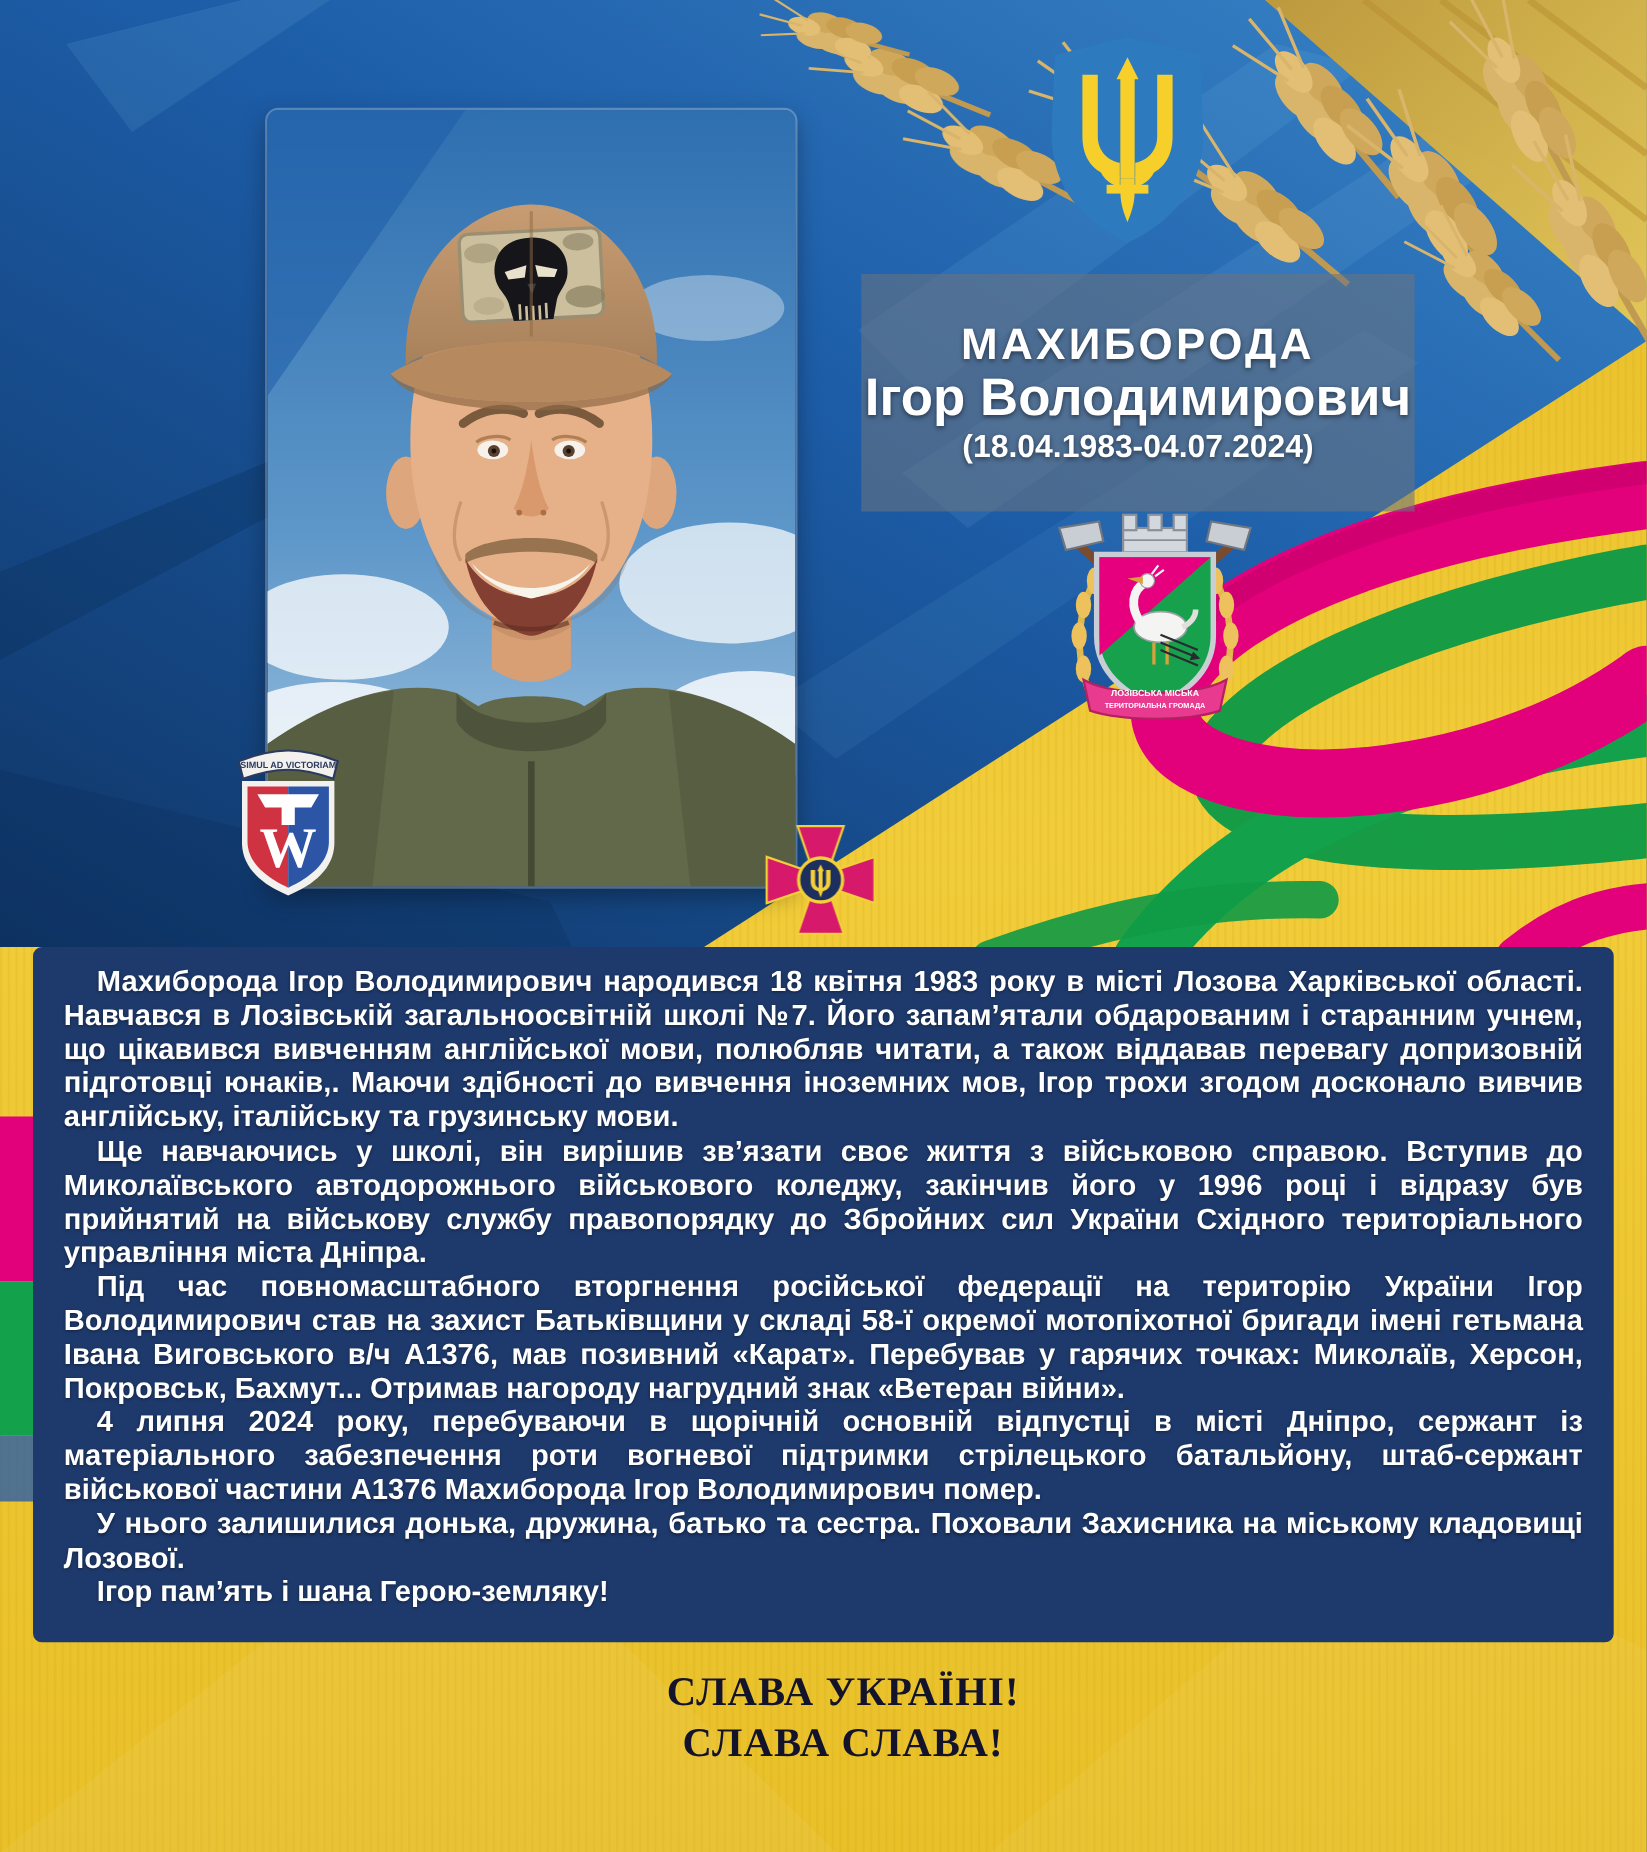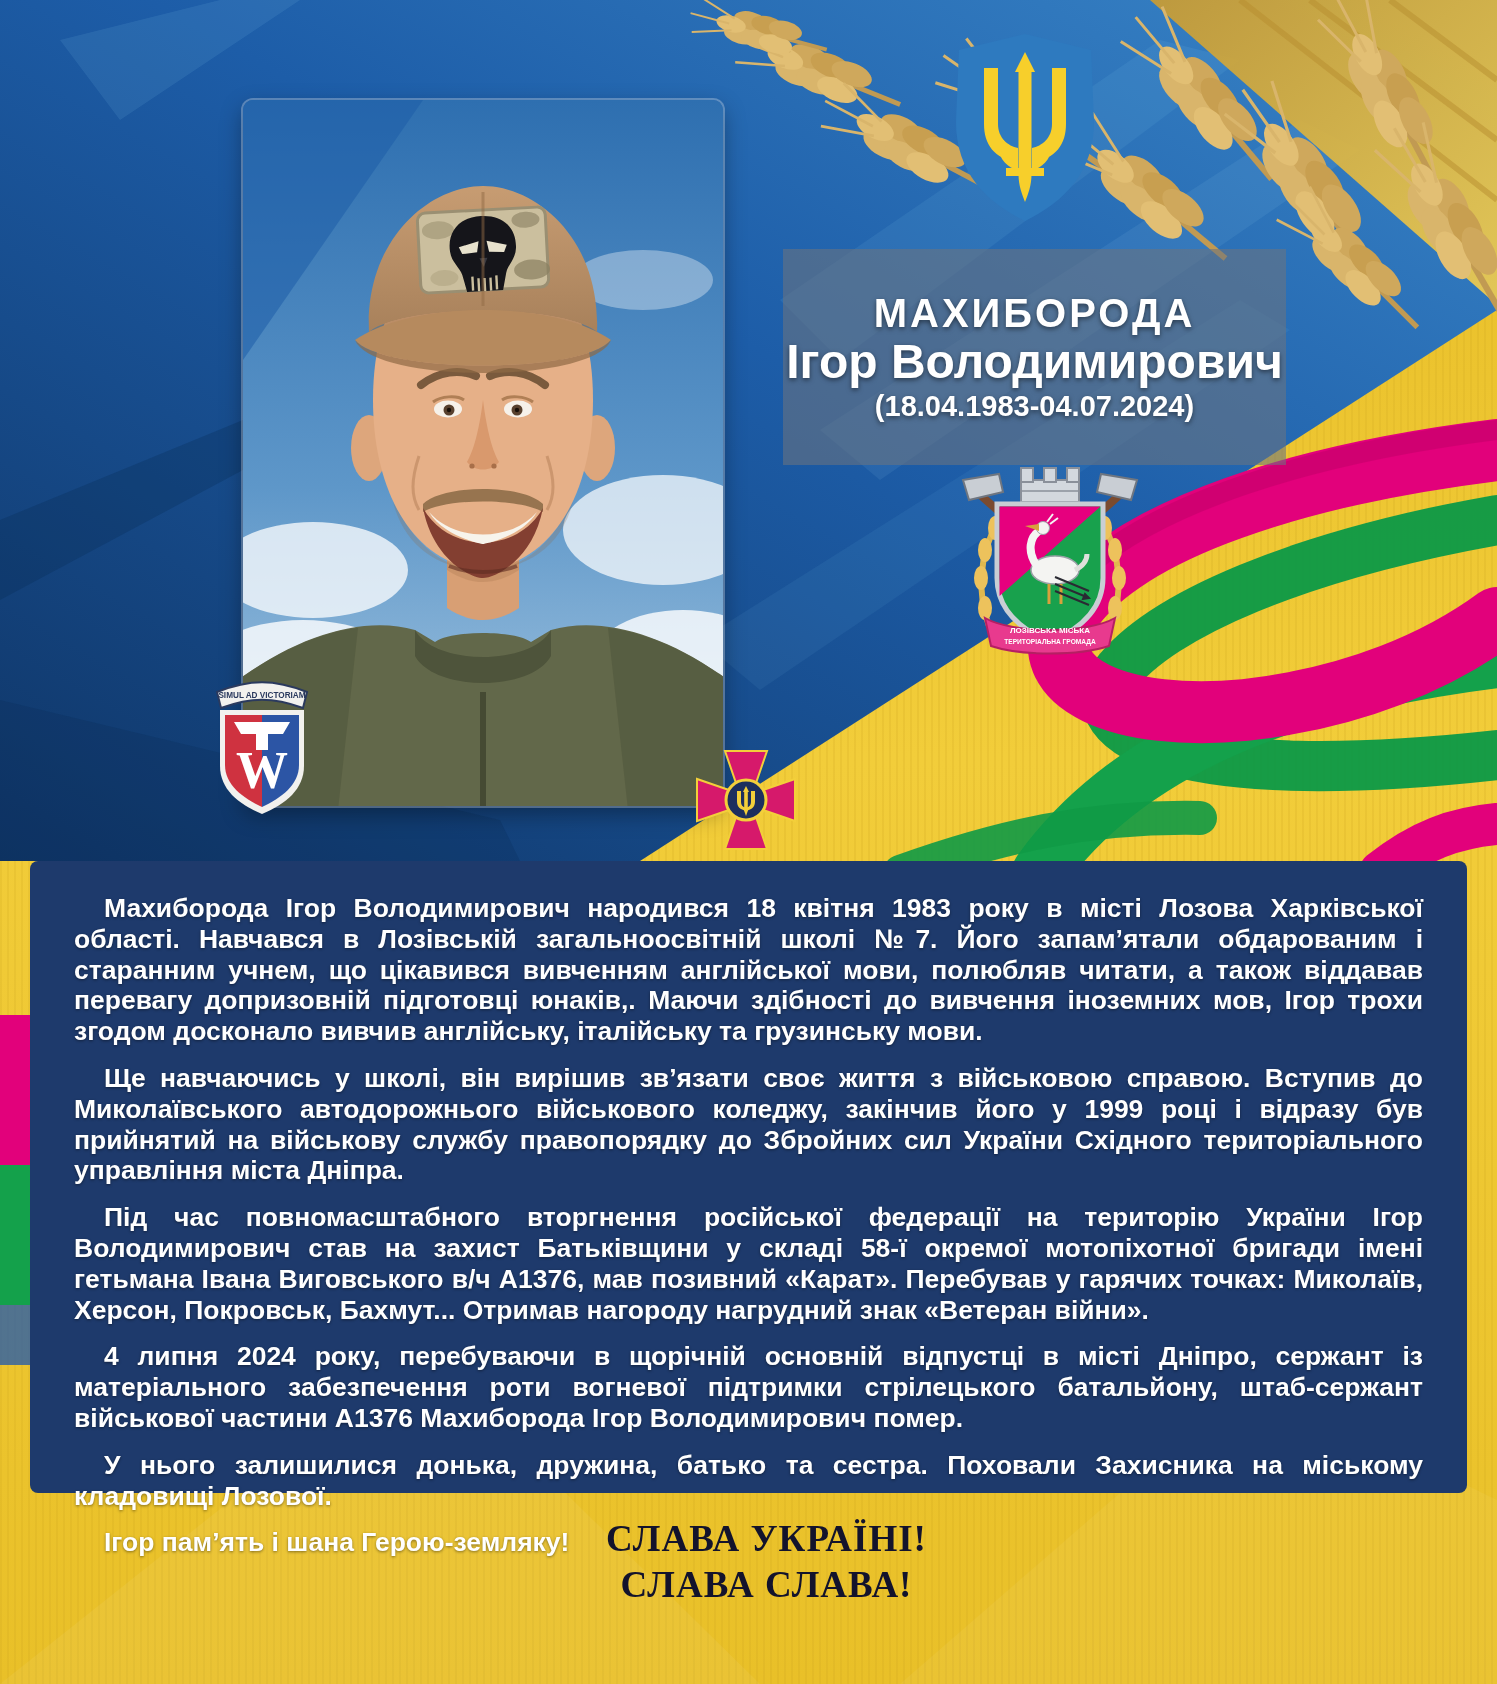--- a/index.html
+++ b/index.html
@@ -28,21 +28,21 @@
   .trident-shield{left:950px;top:30px;}
   .city-arms{left:955px;top:458px;}
   .brigade-patch{left:212px;top:676px;}
   .af-emblem{left:696px;top:750px;}
   .panel{
     position:absolute;left:30px;top:861px;width:1437px;height:632px;
     background:#1e3a6c;border-radius:8px;padding:16px 28px 0 28px;
     color:#fff;font-weight:bold;font-size:26.5px;line-height:30.8px;
     text-align:justify;text-shadow:0 1px 3px rgba(0,0,0,.45);
   }
-  .panel p{margin:16px;text-indent:30px;}
+  .panel p{margin:0;text-indent:30px;}
   .slava{
     position:absolute;left:0;top:1516px;width:100%;text-align:center;
     font-family:"Liberation Serif",serif;font-weight:bold;
     font-size:37px;line-height:46px;color:#13132c;letter-spacing:1px;padding-left:36px;
   }
 </style>
 </head>
 <body>
 
 <div class="canvas">
@@ -309,21 +309,21 @@
       <polygon points="50,36 53,42 47,42"></polygon>
       <rect x="48.2" y="41" width="3.6" height="18"></rect>
       <path d="M41,41 h4 v11 c0,3 1.5,5 5,5.6 v3 c-6,-.6 -9,-4 -9,-9 z"></path>
       <path d="M59,41 h-4 v11 c0,3 -1.5,5 -5,5.6 v3 c6,-.6 9,-4 9,-9 z"></path>
       <polygon points="50,66 47.5,59 52.5,59"></polygon>
     </g>
   </svg>
 
   <div class="panel">
     <p>Махиборода Ігор Володимирович народився 18 квітня 1983 року в місті Лозова Харківської області. Навчався в Лозівській загальноосвітній школі №7. Його запам’ятали обдарованим і старанним учнем, що цікавився вивченням англійської мови, полюбляв читати, а також віддавав перевагу допризовній підготовці юнаків,. Маючи здібності до вивчення іноземних мов, Ігор трохи згодом досконало вивчив англійську, італійську та грузинську мови.</p>
-    <p>Ще навчаючись у школі, він вирішив зв’язати своє життя з військовою справою. Вступив до Миколаївського автодорожнього військового коледжу, закінчив його у 1999 році і відразу був прийнятий на військову службу правопорядку до Збройних сил України Східного територіального управління міста Дніпра.</p>
+    <p>Ще навчаючись у школі, він вирішив зв’язати своє життя з військовою справою. Вступив до Миколаївського автодорожнього військового коледжу, закінчив його у 1996 році і відразу був прийнятий на військову службу правопорядку до Збройних сил України Східного територіального управління міста Дніпра.</p>
     <p>Під час повномасштабного вторгнення російської федерації на територію України Ігор Володимирович став на захист Батьківщини у складі 58-ї окремої мотопіхотної бригади імені гетьмана Івана Виговського в/ч А1376, мав позивний «Карат». Перебував у гарячих точках: Миколаїв, Херсон, Покровськ, Бахмут... Отримав нагороду нагрудний знак «Ветеран війни».</p>
     <p>4 липня 2024 року, перебуваючи в щорічній основній відпустці в місті Дніпро, сержант із матеріального забезпечення роти вогневої підтримки стрілецького батальйону, штаб-сержант військової частини А1376 Махиборода Ігор Володимирович помер.</p>
     <p>У нього залишилися донька, дружина, батько та сестра. Поховали Захисника на міському кладовищі Лозової.</p>
     <p>Ігор пам’ять і шана Герою-земляку!</p>
   </div>
 
   <div class="slava">
     <div>СЛАВА УКРАЇНІ!</div>
     <div>СЛАВА СЛАВА!</div>
   </div>

